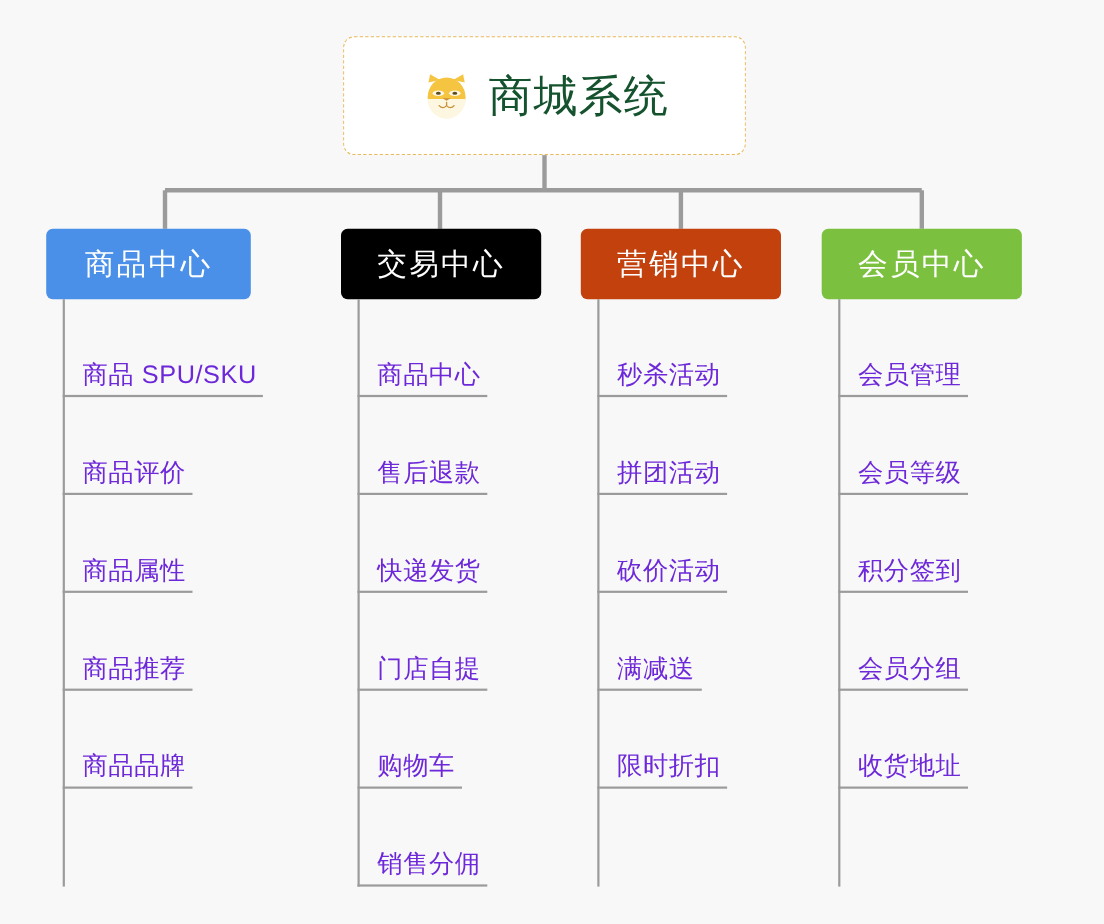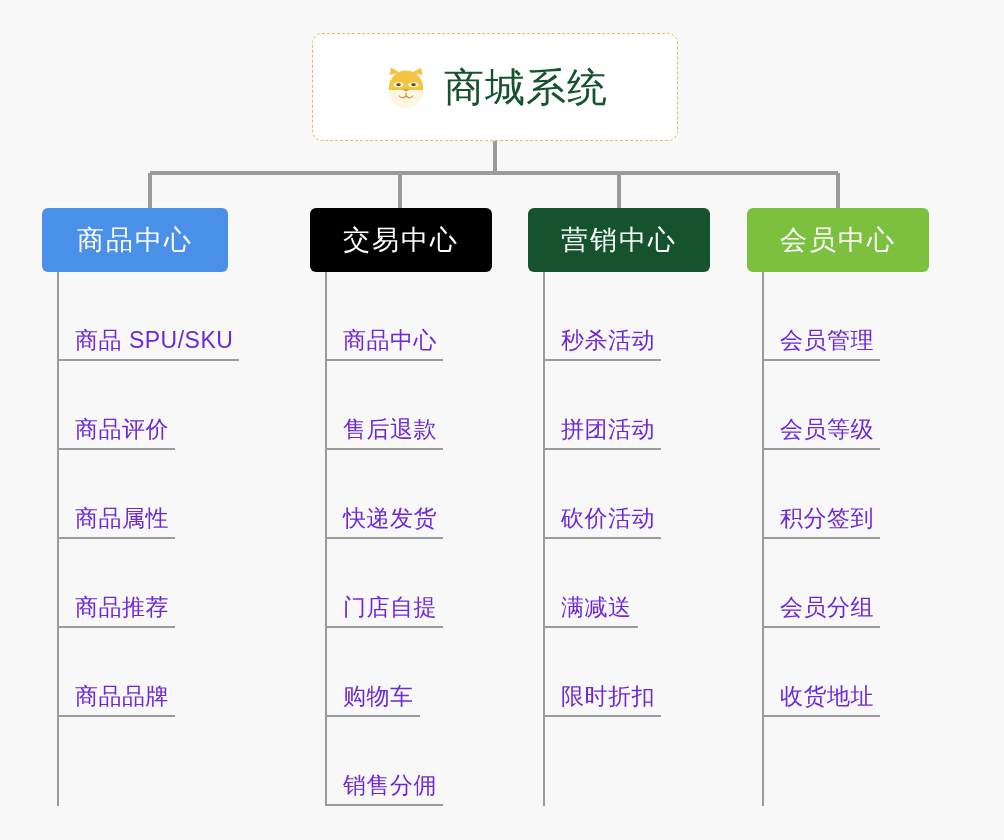--- a/index.html
+++ b/index.html
@@ -194,21 +194,21 @@
           <span class="leaf-inner"><span class="leaf-label">购物车</span></span>
         </li>
       <li class="leaf-item">
           <span class="leaf-inner"><span class="leaf-label">销售分佣</span></span>
         </li>
     <span class="trunk" style="background: rgb(155, 155, 155); left: 15px; height: 534px;"></span>
       </ul>
   </div>
 
   <div class="column" id="col-2" style="left:528px; width:182px;">
-    <div class="col-header" style="background: #14532d;">
+    <div class="col-header" style="background: #c2410c;">
       <span>营销中心</span>
     </div>
     <ul class="leaf-list">
       <li class="leaf-item">
           <span class="leaf-inner"><span class="leaf-label">秒杀活动</span></span>
         </li>
       <li class="leaf-item">
           <span class="leaf-inner"><span class="leaf-label">拼团活动</span></span>
         </li>
       <li class="leaf-item">

